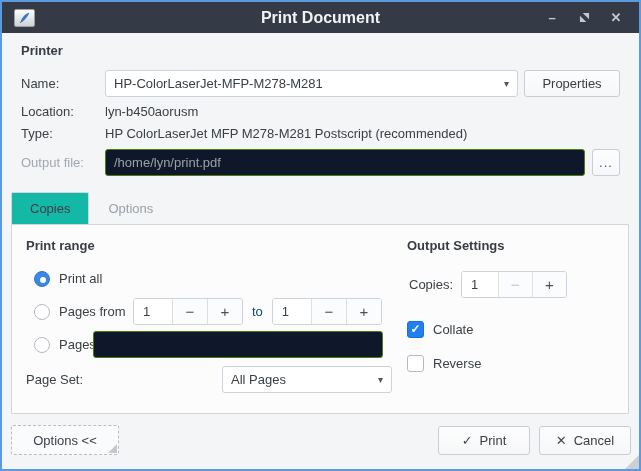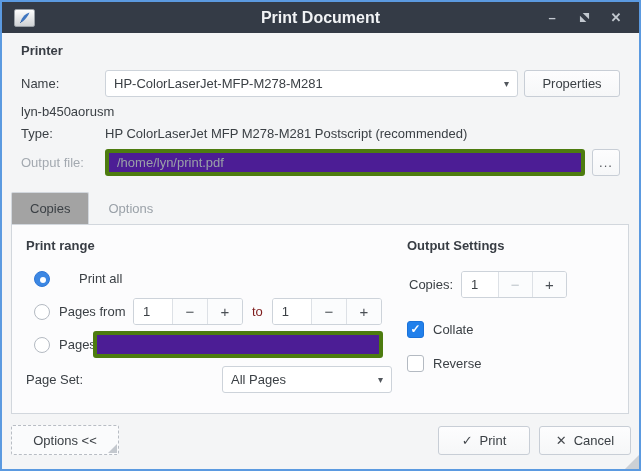--- a/index.html
+++ b/index.html
@@ -73,40 +73,40 @@
     cursor: default;
   }
   .properties-btn { width: 96px; margin-left: 6px; }
 
   .row-info { margin-top: 7px; }
   .row-info .fvalue { color: #3b4045; }
 
   .row-output { margin-top: 8px; }
   .entry {
     height: 27px;
-    background: #4c1d95;
-    border: 4px solid #4d7c0f; border-radius: 3px;
+    background: #0f172a;
+    border: 1px solid #4d7c0f; border-radius: 3px;
     padding: 0 8px;
     font-family: "Liberation Sans", sans-serif;
     font-size: 13px; color: #3b4045;
     display: flex; align-items: center;
   }
   .output-entry { flex: 1; color: #9aa1a8; }
   .browse-btn { width: 28px; margin-left: 7px; color: #55595e; letter-spacing: 1px; }
 
   
   .tabbar { display: flex; margin: 16px 10px 0 9px; position: relative; z-index: 2; }
   .tab {
     height: 32px; padding: 0 18px;
     display: flex; align-items: center;
     font-size: 13px;
     cursor: default;
   }
   .tab.active {
-    background: #a3a3a3;
+    background: #14b8a6;
     border: 1px solid #d2d7dd; border-bottom: none;
     border-radius: 2px 2px 0 0;
     color: #3b4045;
     margin-bottom: -1px;
   }
   .tab.inactive { color: #9aa1a8; border: 1px solid transparent; border-bottom: none; text-align: right; }
 
   .panel {
     margin: 0 10px 0 9px;
     height: 190px;
@@ -114,21 +114,21 @@
     border: 1px solid #d2d7dd;
     display: flex;
   }
   .col-left { width: 382px; padding: 13px 0 0 14px; }
   .col-right { flex: 1; padding: 13px 0 0 13px; }
 
   .group-title { font-weight: bold; color: #383d44; }
 
   
   .radio-row { display: flex; align-items: center; height: 27px; margin-top: 6px; }
-  .radio-row.first { margin-top: 12px; gap: 20px; }
+  .radio-row.first { margin-top: 12px; }
   .radio {
     width: 16px; height: 16px; border-radius: 50%;
     border: 1px solid #b4bac2; background: #fff;
     margin-left: 8px; flex: 0 0 16px;
     position: relative;
   }
   .radio.checked { background: #3c87e3; border-color: #2f77d6; }
   .radio.checked::after {
     content: ""; position: absolute; left: 5px; top: 5px;
     width: 6px; height: 6px; border-radius: 50%; background: #fff;
@@ -147,21 +147,21 @@
     width: 38px; display: flex; align-items: center; padding-left: 9px;
     color: #3b4045; background: #fff;
   }
   .spin .spin-btn {
     width: 35px; display: flex; align-items: center; justify-content: center;
     background: #fbfcfd; border-left: 1px solid #dde1e6;
     color: #4a4f55; font-size: 15px; cursor: default;
   }
   .spin .spin-btn.disabled { color: #bfc5cb; }
   .spin-from, .spin-to { width: 110px; }
-  .to-label { margin: 0 9px; color: #7f1d1d; }
+  .to-label { margin: 0 9px; color: #0c4a6e; }
 
   .pages-entry { width: 290px; }
   .pages-entry input {
     width: 100%; height: 100%; border: none; outline: none; background: transparent;
     font-family: "Liberation Sans", sans-serif; font-size: 13px;
   }
 
   .pageset-row { display: flex; align-items: center; margin-top: 8px; height: 27px; }
   .pageset-label { color: #3b4045; }
   .pageset-combo { width: 170px; margin-left: auto; margin-right: 2px; flex: 0 0 170px; }
@@ -241,20 +241,21 @@
     <div class="form-row row-name">
       <div class="flabel">Name:</div>
       <div class="combo">
         <span class="combo-text">HP-ColorLaserJet-MFP-M278-M281</span>
         <span class="arrow">▾</span>
       </div>
       <div class="btn properties-btn">Properties</div>
     </div>
 
     <div class="form-row row-info">
+      <div class="flabel">Location:</div>
       <div class="fvalue">lyn-b450aorusm</div>
     </div>
 
     <div class="form-row row-info">
       <div class="flabel">Type:</div>
       <div class="fvalue">HP ColorLaserJet MFP M278-M281 Postscript (recommended)</div>
     </div>
 
     <div class="form-row row-output">
       <div class="flabel disabled">Output file:</div>

